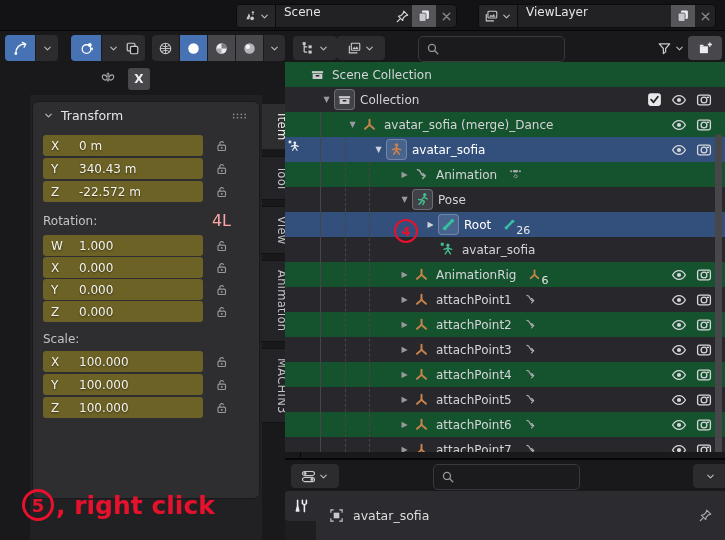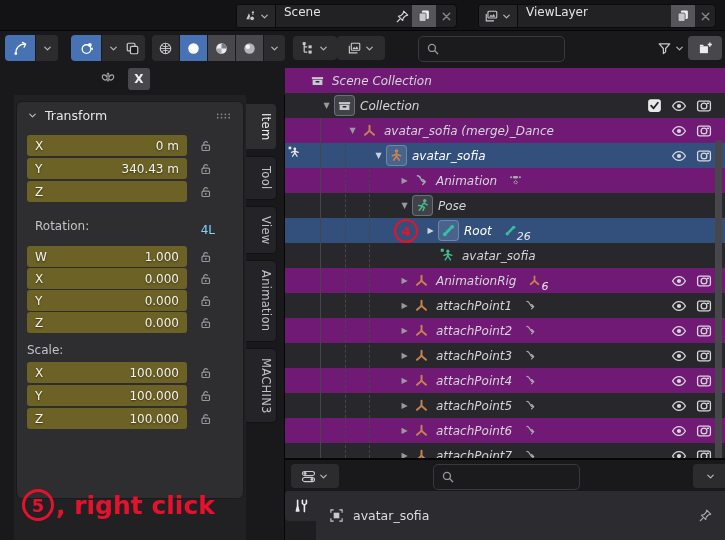--- a/index.html
+++ b/index.html
@@ -26,36 +26,36 @@
   .vgroup>div.on{background:#4772b3;}
   .vgroup>div.lt{background:#47474c;}
   .vgroup>div+div{border-left:1px solid #1b1b1d;}
   #pose-options{position:absolute;left:156px;top:36px;width:126px;height:24px;background:#2c2c2f;border-radius:4px;
                 display:flex;align-items:center;justify-content:center;gap:6px;color:#d8d8dc;}
   #xmirror-btn{position:absolute;left:128px;top:37px;width:22px;height:22px;background:#47474c;border-radius:3px;
                display:flex;align-items:center;justify-content:center;color:#efefef;font-weight:bold;}
   #butterfly{position:absolute;left:100px;top:38px;}
 
   
-  #region-left{position:absolute;left:0;top:95px;width:284px;height:445px;background:#19191b;border-right:1px solid #060608;}
+  #region-left{position:absolute;left:16px;top:95px;width:284px;height:445px;background:#19191b;border-right:1px solid #060608;}
   #npanel-bg{position:absolute;left:14px;top:0;width:232px;height:445px;background:#212124;}
   #panel-box{position:absolute;left:16px;top:6px;width:226px;height:396px;background:#2e2e31;border-radius:6px;border:1px solid #1a1a1c;}
   .pbody{padding:8px 10px 0 10px;}
   .phead{display:flex;align-items:center;gap:7px;padding:6px 10px 4px 10px;color:#e6e6e8;font-size:12.5px;}
   .phead .sp{flex:1}
   .seclabel{margin:8px 0 5px 0;color:#c3c3c7;}
   .sechead{display:flex;align-items:center;width:188px;}
   .sechead .sp{flex:1}
-  .badge4l{color:#7dd3fc;font-size:12px;margin-top:8px;}
+  .badge4l{color:#fca5a5;font-size:16px;}
   .frow{display:flex;align-items:center;margin-bottom:2px;}
   .frow.tight{margin-bottom:1px;}
   .field{width:144px;height:21px;background:var(--olive);border-radius:3px;display:flex;align-items:center;
          padding:0 8px;color:#f3f3ef;text-shadow:0 1px 2px rgba(0,0,0,.55);}
   .field .axis{width:28px;}
-  .field .val{flex:1;text-align:right;}
+  .field .val{flex:1;}
   .lock{margin-left:12px;}
   .dropdown{width:188px;height:21px;margin-top:7px;background:#242427;border:1px solid #19191b;border-radius:3px;
             display:flex;align-items:center;padding:0 7px;color:#d4d4d8;}
   .dropdown .sp{flex:1}
 
   
   #tabstrip{position:absolute;left:246px;top:8px;display:flex;flex-direction:column;gap:6px;}
   .vtab{writing-mode:vertical-rl;padding:9px 3px;width:24px;background:#242428;border:1px solid #121214;border-left:none;
         border-radius:0 5px 5px 0;color:#c2c2c6;font-size:11.5px;letter-spacing:.3px;text-align:center;}
   .vtab.active{background:#2e2e31;color:#ececee;border-color:#1a1a1c;}
@@ -67,21 +67,21 @@
   #annot5{left:22px;top:489px;font-size:25px;font-weight:bold;}
   #annot5 .circnum{width:26px;height:26px;font-size:18px;}
   #annot4{position:absolute;left:394px;top:219px;width:20px;height:20px;border-width:2.5px;font-size:13px;z-index:20;}
 
   
   #outliner-header{position:absolute;left:285px;top:31px;width:440px;height:35px;background:#19191b;}
   .obtn{position:absolute;top:5px;height:24px;display:flex;align-items:center;justify-content:center;gap:2px;
         background:#2c2c2f;border-radius:4px;padding:0 4px;}
   .searchbox{position:absolute;top:5px;height:24px;background:#1b1b1e;border:1px solid #39393d;border-radius:5px;
              display:flex;align-items:center;padding:0 7px;gap:5px;}
-  #outliner-body{position:absolute;left:285px;top:68px;width:440px;height:390px;background:#701a75;overflow:hidden;font-style:italic;}
+  #outliner-body{position:absolute;left:285px;top:62px;width:440px;height:390px;background:#14532d;overflow:hidden;}
   .orow{height:25px;display:flex;align-items:center;position:relative;}
   .orow.alt{background:#28282c;}
   .orow.sel{background:var(--selblue);}
   .exp{width:15px;text-align:center;font-size:8px;color:#9a9a9e;flex:none;}
   .orow.sel .exp{color:#cdd3dc;}
   .tree-ic{width:19px;height:19px;margin-right:5px;}
   .tree-ic.boxed{background:rgba(195,205,225,.16);border:1px solid rgba(195,205,225,.32);border-radius:4px;}
   .lbl{white-space:nowrap;color:#d4d4d8;}
   .orow.sel .lbl{color:#fff;}
   .lbl.activeobj{color:var(--orange);}
@@ -323,33 +323,34 @@
                 <svg width="14" height="14" viewBox="0 0 16 16" fill="none">
                   <rect x="3.4" y="7" width="8.6" height="6.2" rx="1.2" stroke="#98989c" stroke-width="1.3"></rect>
                   <path d="M5.4 7V5.4a2.4 2.4 0 0 1 4.6-1" stroke="#98989c" stroke-width="1.3"></path>
                   <rect x="6.8" y="9.2" width="1.8" height="2" fill="#98989c"></rect>
                 </svg>
               </span>
             </div>
             <div class="frow">
               <div class="field">
                 <span class="axis">Z</span>
+                <span class="val">-22.572 m</span>
               </div>
               <span class="ic lock">
                 <svg width="14" height="14" viewBox="0 0 16 16" fill="none">
                   <rect x="3.4" y="7" width="8.6" height="6.2" rx="1.2" stroke="#98989c" stroke-width="1.3"></rect>
                   <path d="M5.4 7V5.4a2.4 2.4 0 0 1 4.6-1" stroke="#98989c" stroke-width="1.3"></path>
                   <rect x="6.8" y="9.2" width="1.8" height="2" fill="#98989c"></rect>
                 </svg>
               </span>
             </div>
           </div>
 
         <div class="sechead" style="margin-top:9px;">
-          <span class="seclabel" style="margin:8px;">Rotation:</span>
+          <span class="seclabel" style="margin:0;">Rotation:</span>
           <span class="sp"></span>
           <span class="badge4l">4L</span>
         </div>
         <div id="rot-fields" style="margin-top:5px;">
             <div class="frow tight">
               <div class="field">
                 <span class="axis">W</span>
                 <span class="val">1.000</span>
               </div>
               <span class="ic lock">

